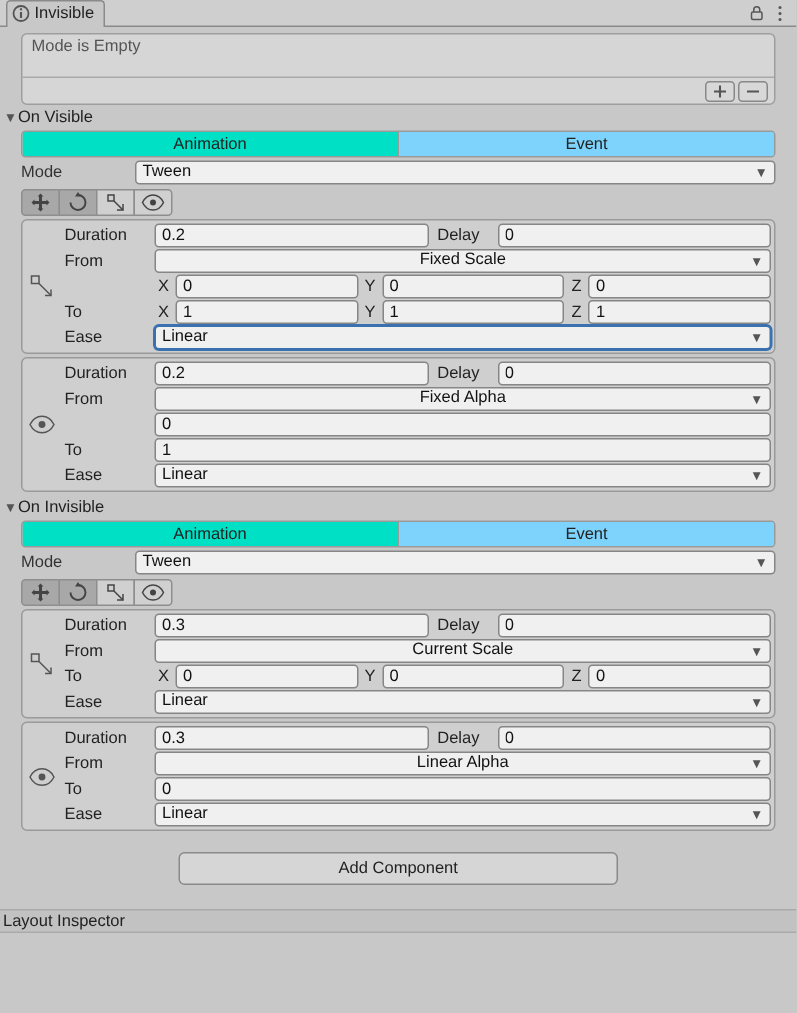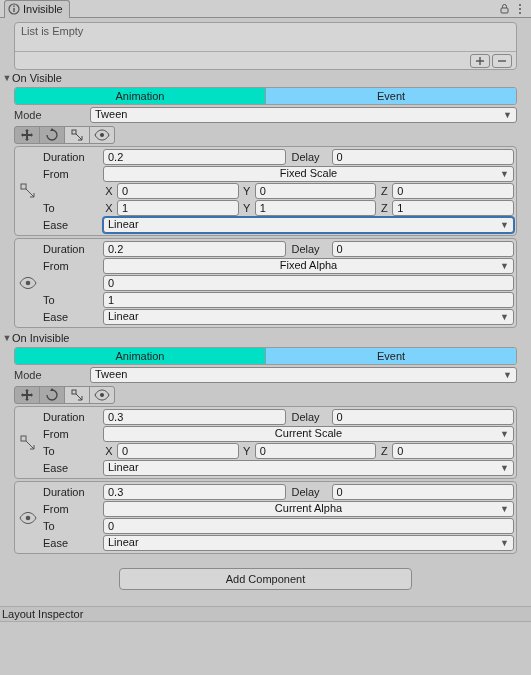--- a/index.html
+++ b/index.html
@@ -237,21 +237,21 @@
       <svg width="10" height="12" viewBox="0 0 10 12">
           <circle cx="5" cy="2" r="1" fill="#555"></circle>
           <circle cx="5" cy="6" r="1" fill="#555"></circle>
           <circle cx="5" cy="10" r="1" fill="#555"></circle>
         </svg>
     </span>
   </div>
 </div>
 
 <div class="empty-list-box">
-  <div class="label">List is Empty</div>
+  <div class="label">Mode is Empty</div>
   <div class="footer">
     <div class="small-btn">
       <svg width="10" height="10" viewBox="0 0 10 10">
           <path d="M5 1 V9 M1 5 H9" stroke="#555" stroke-width="1.4"></path>
         </svg>
     </div>
     <div class="small-btn">
       <svg width="10" height="10" viewBox="0 0 10 10">
           <path d="M1 5 H9" stroke="#555" stroke-width="1.4"></path>
         </svg>
@@ -502,21 +502,21 @@
     <div class="rows">
       <div class="dual-row">
         <span class="half-label">Duration</span>
         <input class="num-input" style="flex: 1.5 1 0%;" value="0.3">
         <span class="delay-label">Delay</span>
         <input class="num-input" style="flex: 1.5 1 0%;" value="0">
       </div>
       <div class="dual-row">
         <span class="half-label">From</span>
         <div class="dropdown flex1" style="justify-content:center">
-          <span>Current Alpha</span>
+          <span>Linear Alpha</span>
             <span class="chev">▼</span>
         </div>
       </div>
       <div class="dual-row">
         <span class="half-label">To</span>
         <input class="num-input flex1" value="0" style="">
       </div>
       <div class="dual-row">
         <span class="half-label">Ease</span>
         <div class="dropdown flex1">

